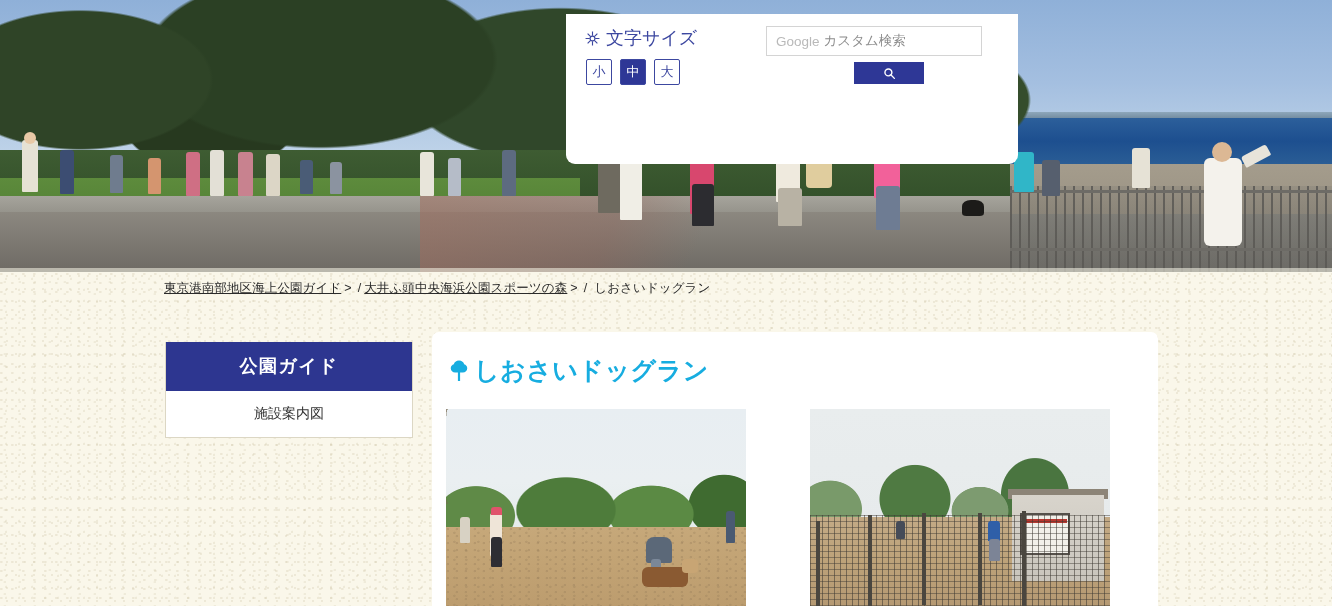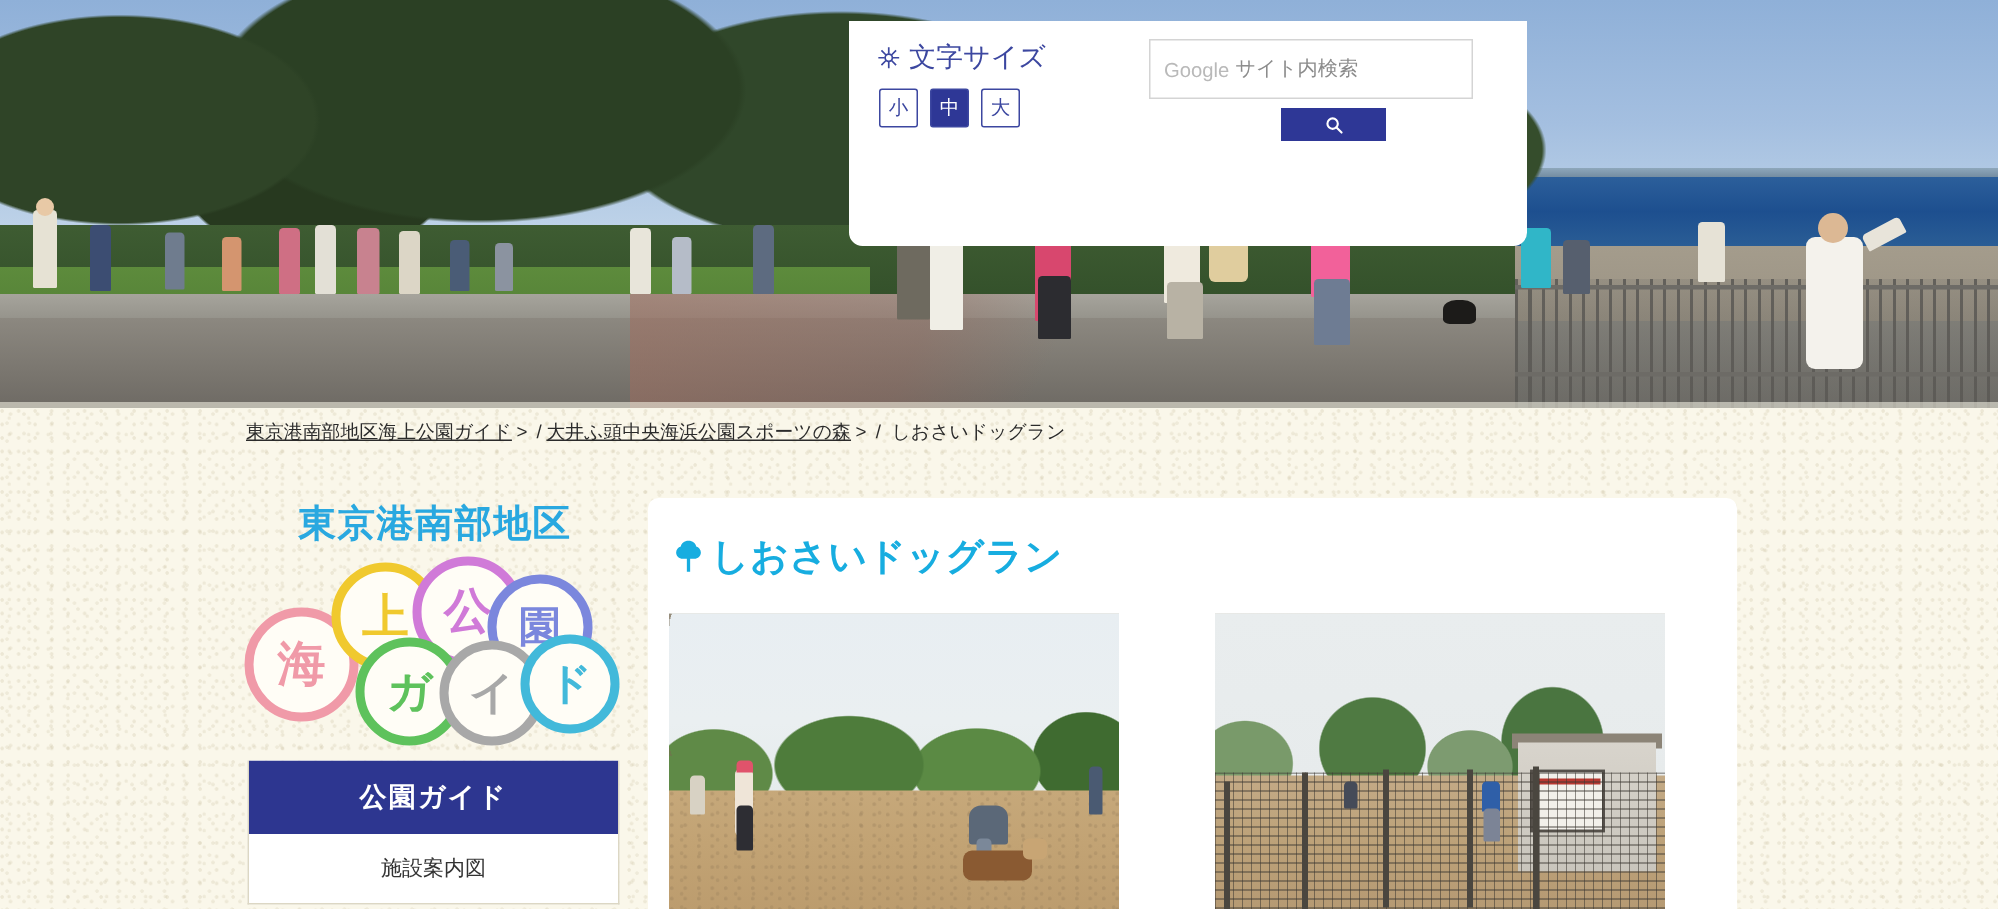--- a/index.html
+++ b/index.html
@@ -183,21 +183,21 @@
     background: #fff;
     color: #3c47a0;
     font-size: 13px;
     display: flex; align-items: center; justify-content: center;
     cursor: pointer;
     font-family: "DejaVu Sans", sans-serif;
   }
   .size-btn.active { background: #2e3796; color: #fff; }
 
   .search-box {
-    width: 216px; height: 40px;
+    width: 216px; height: 30px;
     border: 1px solid #d4d4d4;
     background: #fff;
     padding: 0 9px;
     font-size: 13.5px;
     color: #8c8c8c;
     display: flex; align-items: center;
     cursor: text;
   }
   .search-box .g { color: #b9b9b9; margin-right: 4px; }
   .search-btn {
@@ -470,66 +470,40 @@
       <div class="size-btns">
         <div class="size-btn">小</div>
         <div class="size-btn active">中</div>
         <div class="size-btn">大</div>
       </div>
     </div>
 
     <div class="col-search">
       <div class="search-box">
         <span class="g">Google</span>
-        <span>サイト内検索</span>
+        <span>カスタム検索</span>
       </div>
       <div class="search-btn">
         <svg class="mag" viewBox="0 0 24 24">
           <g fill="none" stroke="#ffffff" stroke-width="2.6">
             <circle cx="10" cy="10" r="6.4"></circle>
             <path d="M14.8 14.8L21 21" stroke-linecap="round"></path>
           </g>
         </svg>
       </div>
     </div>
   </div>
 </div>
 
 <div class="breadcrumb">
   <a>東京港南部地区海上公園ガイド</a><span class="sep">&gt;</span><span class="sep">/</span><a>大井ふ頭中央海浜公園スポーツの森</a><span class="sep">&gt;</span><span class="sep">/</span><span class="cur">しおさいドッグラン</span>
 </div>
 
 <div class="left-col">
 
-  <div class="logo-wrap">
-    <div class="logo-title">東京港南部地区</div>
-    <div class="bubbles">
-      <div class="bub" style="left:8px;top:40px;width:76px;height:76px;border:6px solid #f09aa8;color:#f09aa8;font-size:32px;">
-        <span>海</span>
-      </div>
-      <div class="bub" style="left:66px;top:10px;width:72px;height:72px;border:6px solid #f0c92e;color:#f0c92e;font-size:31px;">
-        <span>上</span>
-      </div>
-      <div class="bub" style="left:120px;top:6px;width:74px;height:74px;border:6px solid #d07ad8;color:#d07ad8;font-size:32px;">
-        <span>公</span>
-      </div>
-      <div class="bub" style="left:170px;top:18px;width:70px;height:70px;border:6px solid #7b87dd;color:#7b87dd;font-size:28px;">
-        <span>園</span>
-      </div>
-      <div class="bub" style="left:82px;top:60px;width:72px;height:72px;border:6px solid #5ec25c;color:#5ec25c;font-size:30px;">
-        <span>ガ</span>
-      </div>
-      <div class="bub" style="left:138px;top:62px;width:70px;height:70px;border:6px solid #a8a8a8;color:#a8a8a8;font-size:30px;">
-        <span>イ</span>
-      </div>
-      <div class="bub" style="left:192px;top:58px;width:66px;height:66px;border:6px solid #42b9da;color:#42b9da;font-size:29px;">
-        <span>ド</span>
-      </div>
-    </div>
-  </div>
 
   <div class="menu-box">
     <div class="menu-head">公園ガイド</div>
     <div class="menu-item">施設案内図</div>
   </div>
 </div>
 
 <div class="content-panel">
   <div class="page-title">
     <svg class="tree-icon" viewBox="0 0 24 26">

